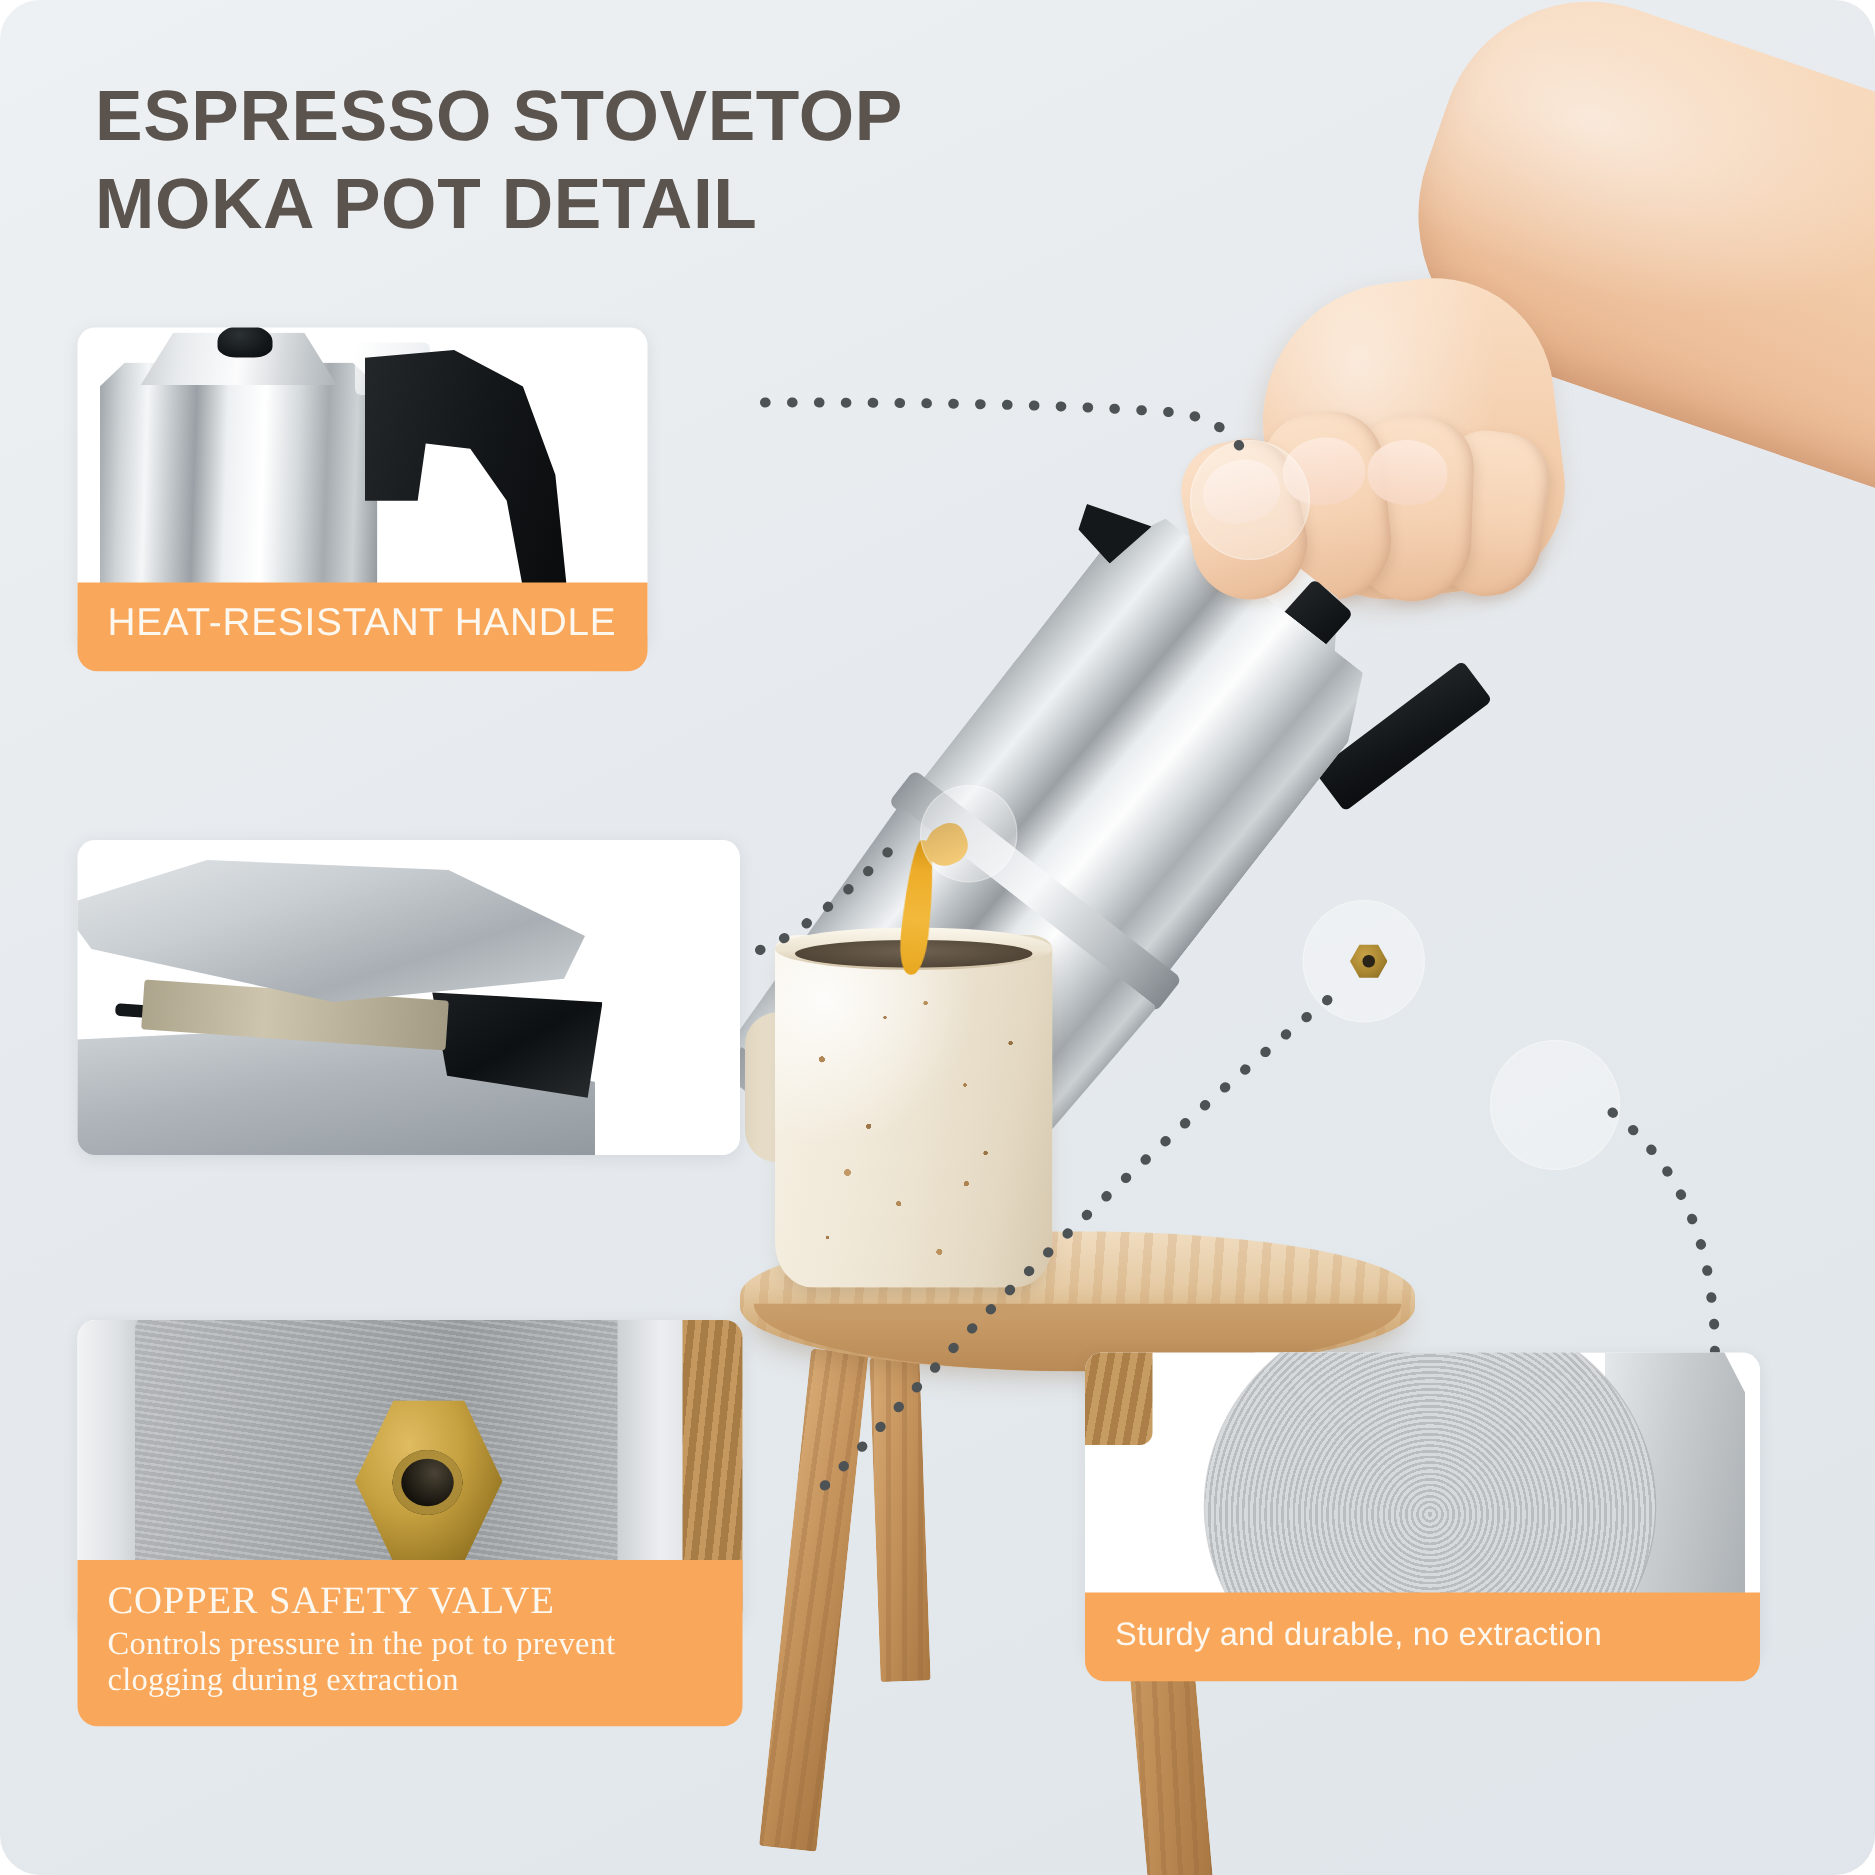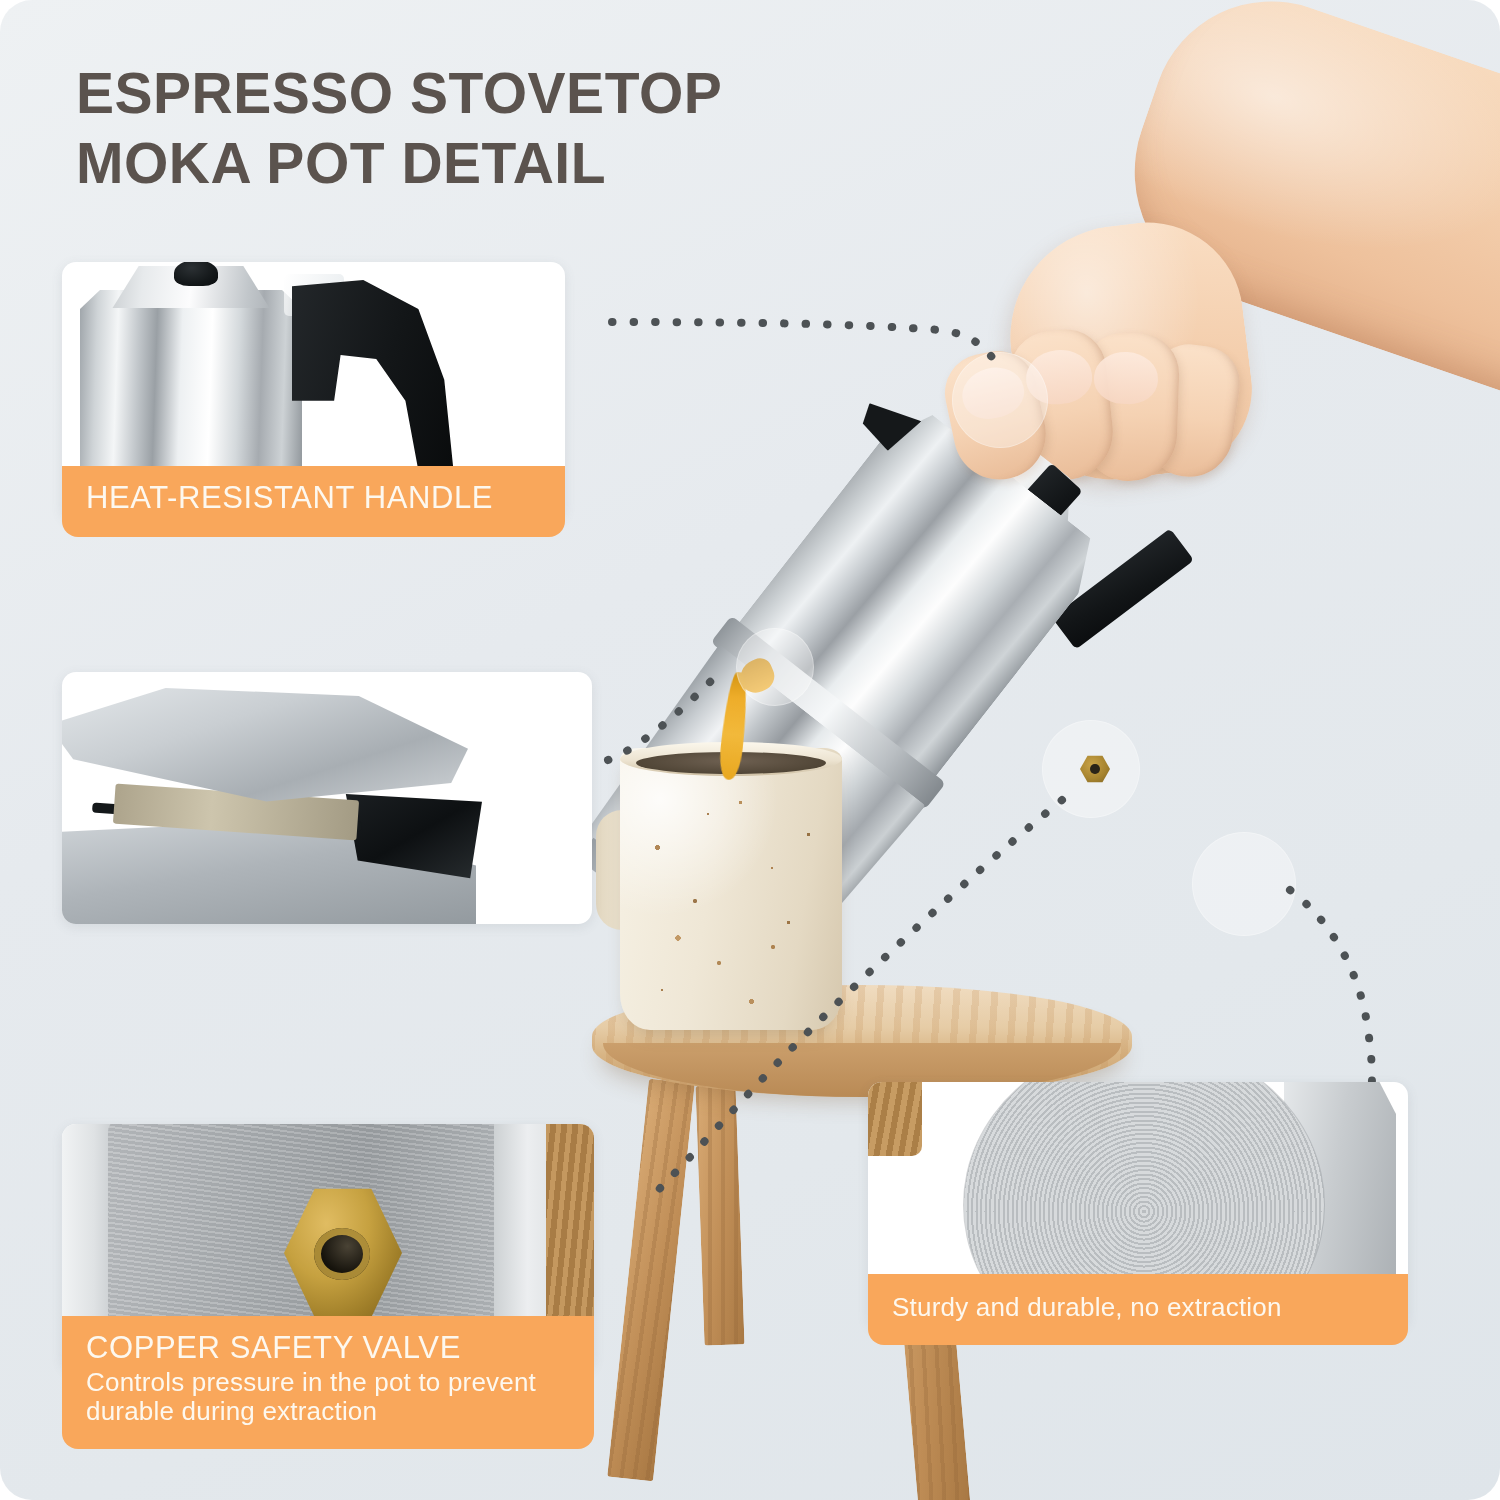--- a/index.html
+++ b/index.html
@@ -324,29 +324,29 @@
   }
   .banner-desc {
     margin-top: 3px;
     font-size: 26px;
     line-height: 1.14;
     letter-spacing: .2px;
     max-width: 100%;
   }
 
   
-  #card-handle { left: 62px; top: 262px; width: 503px; }
+  #card-handle { left: 62px; top: 262px; width: 456px; }
   #card-handle .card-photo { height: 258px; }
 
   
   #card-spout { left: 62px; top: 672px; width: 530px; }
   #card-spout .card-photo { height: 252px; }
 
   
-  #card-valve { left: 62px; top: 1124px; width: 532px; }
+  #card-valve { left: 62px; top: 1056px; width: 532px; font-family: Liberation Serif, serif; }
   #card-valve .card-photo { height: 246px; }
 
   
   #card-bottom { left: 868px; top: 1082px; width: 540px; }
   #card-bottom .card-photo { height: 246px; }
 
   
   .art { position:absolute; inset:0; overflow:hidden; }
 
   
@@ -560,21 +560,21 @@
         <div class="p3-edge"></div>
         <div class="p3-plate"></div>
         <div class="p3-edge2"></div>
         <div class="p3-wood"></div>
         <div class="p3-nut"></div>
         <div class="p3-hole"></div>
       </div>
     </div>
     <div class="banner">
       <div class="banner-title">COPPER SAFETY VALVE</div>
-      <div class="banner-desc">Controls pressure in the pot to prevent durable during extraction</div>
+      <div class="banner-desc">Controls pressure in the pot to prevent clogging during extraction</div>
     </div>
   </div>
 
   <div class="card" id="card-bottom">
     <div class="card-photo">
       <div class="art">
         <div class="p4-wood"></div>
         <div class="p4-facet"></div>
         <div class="p4-ring"></div>
         <div class="p4-disc"></div>

